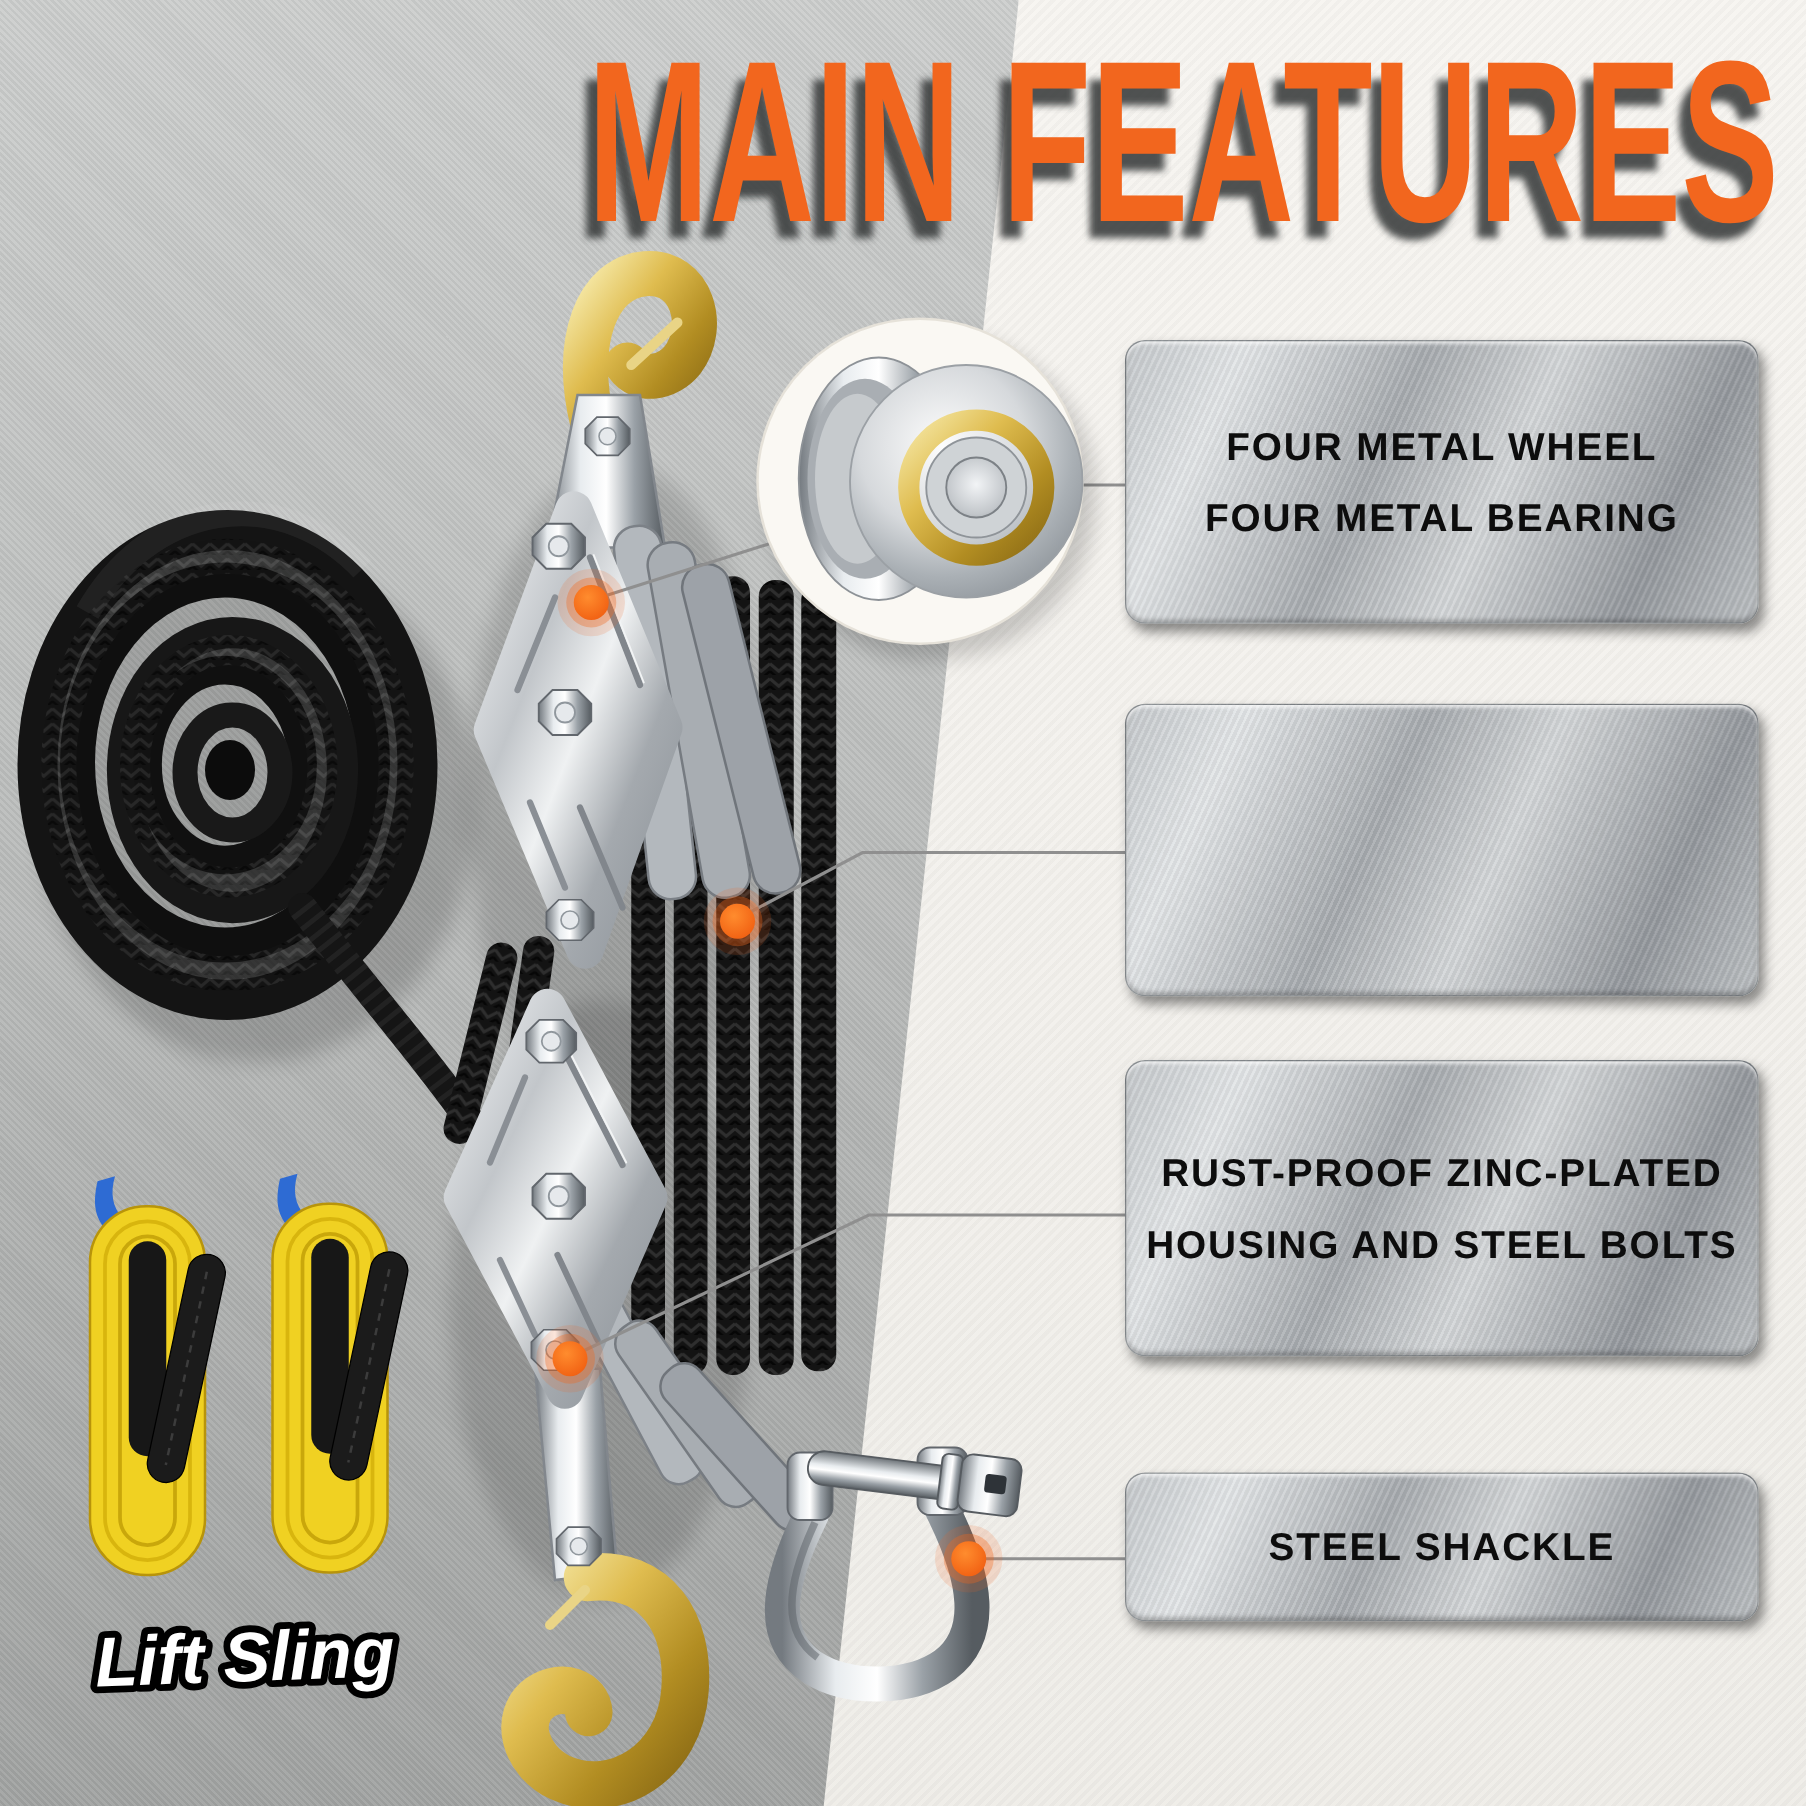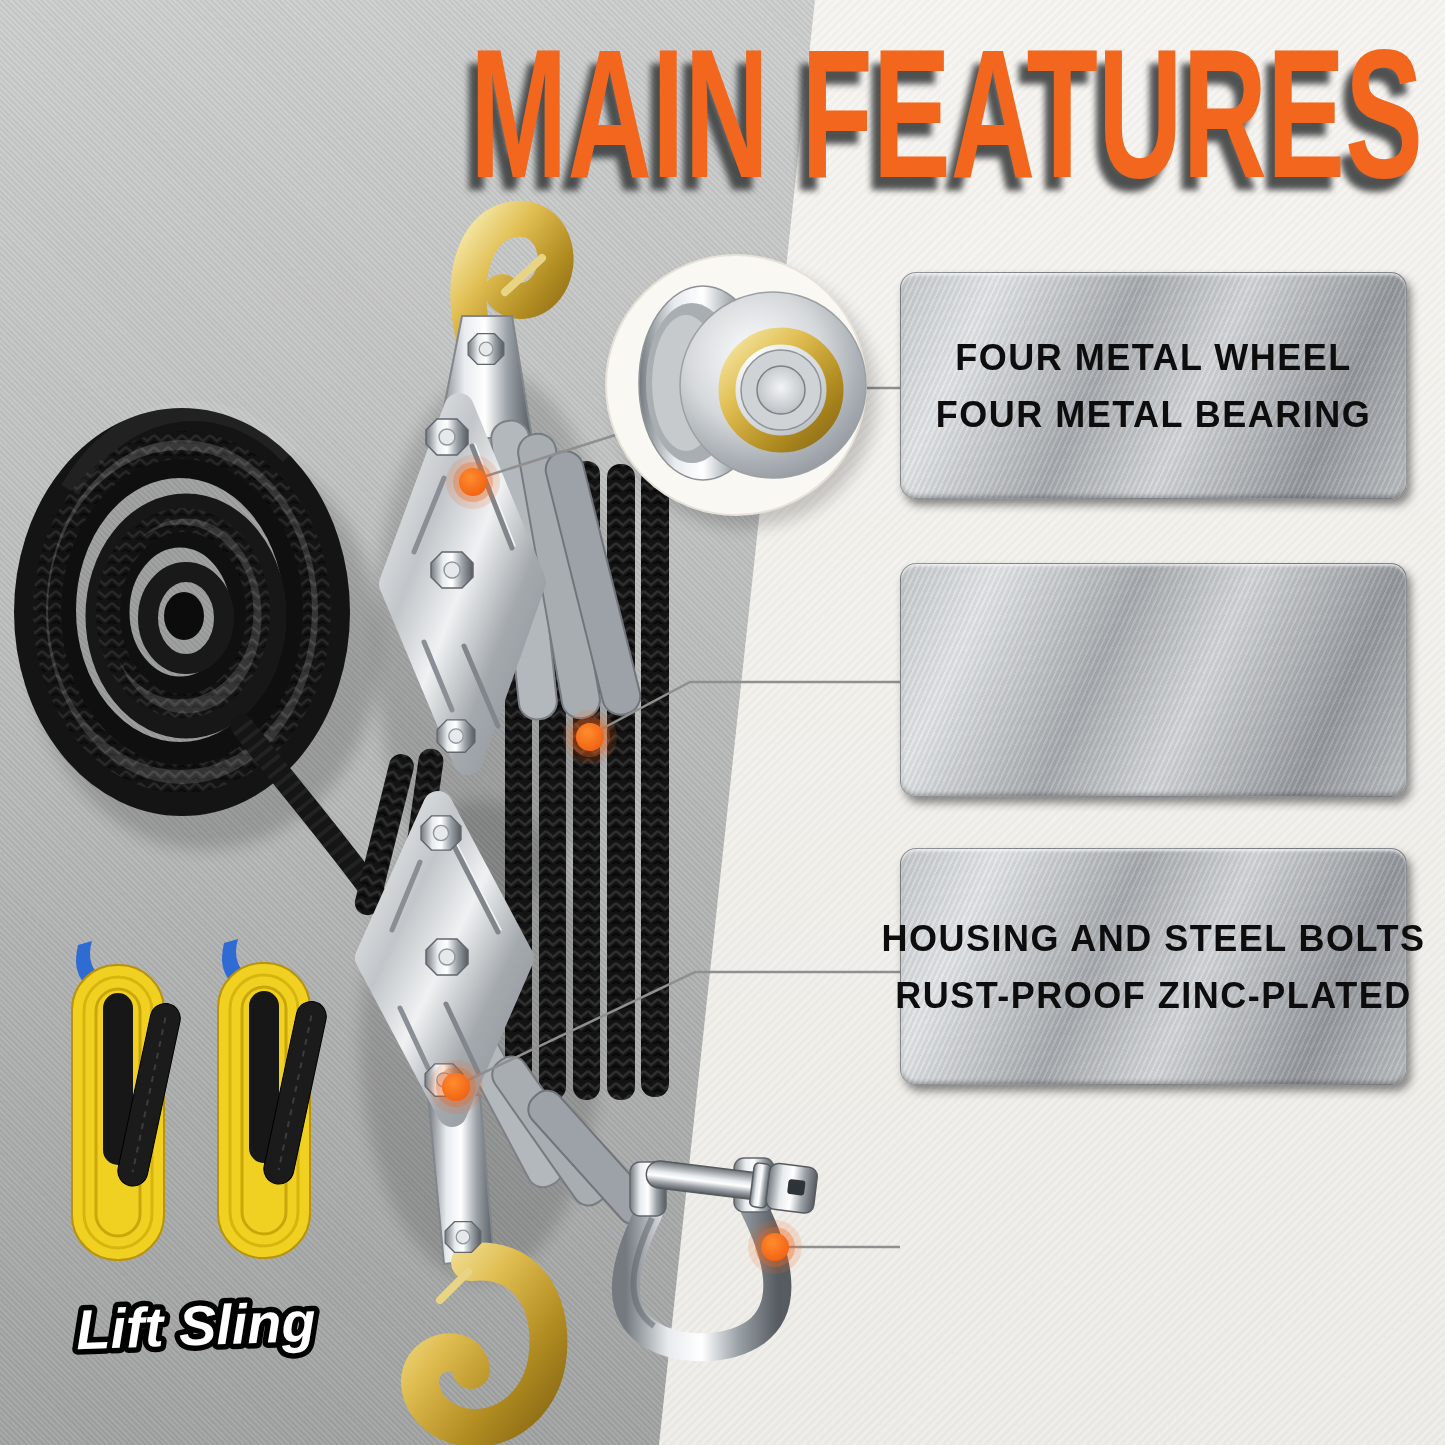--- a/index.html
+++ b/index.html
@@ -16,21 +16,21 @@
      filter:drop-shadow(10px 0 14px rgba(60,60,60,0.45));}
   svg{position:absolute;left:0;top:0;}
   
   .plate{position:absolute;left:900px;width:505px;border-radius:16px;
      background:
        repeating-linear-gradient(115deg, rgba(255,255,255,0.10) 0 2px, rgba(0,0,0,0.05) 2px 5px),
        linear-gradient(115deg,#c6cacd 0%,#e3e6e8 16%,#a7abaf 40%,#d4d7d9 58%,#94989d 82%,#bcc0c3 100%);
      box-shadow:4px 6px 9px rgba(30,30,30,0.5), inset 0 2px 3px rgba(255,255,255,0.75), inset 0 -2px 4px rgba(0,0,0,0.28);
      border:1px solid rgba(90,94,98,0.55);
      display:flex;flex-direction:column;justify-content:center;align-items:center;}
-  .plate-line{font-weight:bold;font-size:36px;letter-spacing:1.5px;color:#0d0d0d;
+  .plate-line{font-weight:bold;font-size:31px;letter-spacing:1.5px;color:#0d0d0d;
      line-height:57px;white-space:nowrap;text-align:center;}
   .plate.tight .plate-line{line-height:52px;}
 </style>
 </head>
 <body>
 
 <div id="canvas">
   <div id="gray-wall"></div>
 
   <svg width="1445" height="1445" viewBox="0 0 1445 1445">
@@ -231,16 +231,19 @@
     <text x="470" y="177" font-family="Liberation Sans, sans-serif" font-size="184" font-weight="bold" textLength="953" lengthAdjust="spacingAndGlyphs" fill="#f2661e">MAIN FEATURES</text>
   </svg>
 
   <div class="plate" style="top:272px;height:225px;">
     <div class="plate-line">FOUR METAL WHEEL</div>
     <div class="plate-line">FOUR METAL BEARING</div>
   </div>
   <div class="plate tight" style="top:563px;height:232px;">
   </div>
   <div class="plate" style="top:848px;height:235px;">
+    <div class="plate-line">RUST-PROOF ZINC-PLATED</div>
     <div class="plate-line">HOUSING AND STEEL BOLTS</div>
-    <div class="plate-line">RUST-PROOF ZINC-PLATED</div>
+  </div>
+  <div class="plate" style="top:1178px;height:117px;">
+    <div class="plate-line">STEEL SHACKLE</div>
   </div>
 </div>
 
 </body></html>

